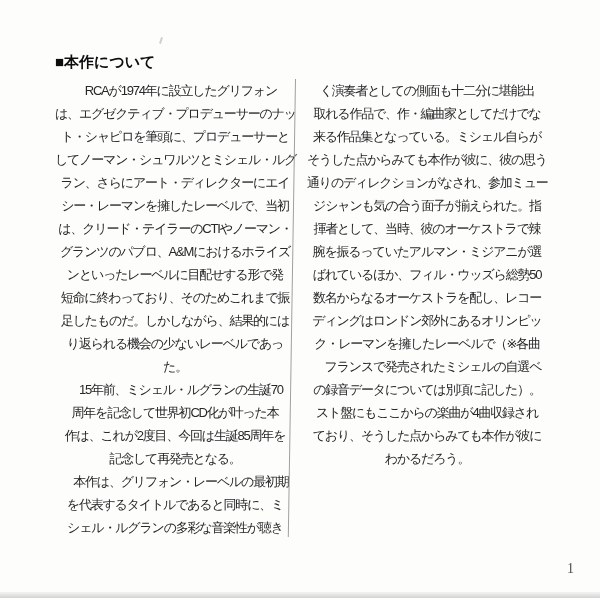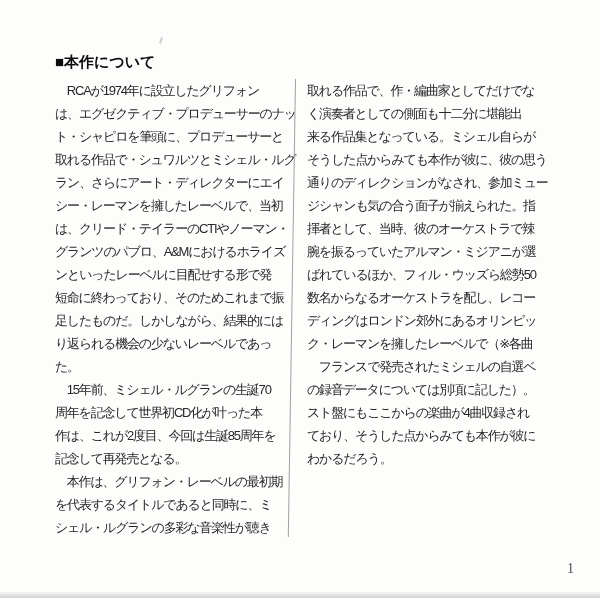--- a/index.html
+++ b/index.html
@@ -36,20 +36,21 @@
   }
   .column-left  { left: 55px; }
   .column-right { left: 307px; }
   .line {
     height: 23px;
     line-height: 23px;
     font-size: 13px;
     letter-spacing: -1.2px;
     color: #272727;
     white-space: pre;
+    text-align: center;
   }
   .divider {
     position: absolute;
     left: 295px;
     top: 79px;
     width: 1.2px;
     height: 458px;
     background: #8f8f8f;
     transform: rotate(0.9deg);
     transform-origin: top center;
@@ -89,21 +90,21 @@
 <div class="page">
 
   <div class="scan-speck"></div>
 
   <div class="booklet-header">■本作について</div>
 
   <div class="column column-left">
       <div class="line">　RCAが1974年に設立したグリフォン</div>
       <div class="line">は、エグゼクティブ・プロデューサーのナッ</div>
       <div class="line">ト・シャピロを筆頭に、プロデューサーと</div>
-      <div class="line">取れる作品で・シュワルツとミシェル・ルグ</div>
+      <div class="line">してノーマン・シュワルツとミシェル・ルグ</div>
       <div class="line">ラン、さらにアート・ディレクターにエイ</div>
       <div class="line">シー・レーマンを擁したレーベルで、当初</div>
       <div class="line">は、クリード・テイラーのCTIやノーマン・</div>
       <div class="line">グランツのパブロ、A&amp;Mにおけるホライズ</div>
       <div class="line">ンといったレーベルに目配せする形で発</div>
       <div class="line">短命に終わっており、そのためこれまで振</div>
       <div class="line">足したものだ。しかしながら、結果的には</div>
       <div class="line">り返られる機会の少ないレーベルであっ</div>
       <div class="line">た。</div>
       <div class="line">　15年前、ミシェル・ルグランの生誕70</div>
@@ -111,22 +112,22 @@
       <div class="line">作は、これが2度目、今回は生誕85周年を</div>
       <div class="line">記念して再発売となる。</div>
       <div class="line">　本作は、グリフォン・レーベルの最初期</div>
       <div class="line">を代表するタイトルであると同時に、ミ</div>
       <div class="line">シェル・ルグランの多彩な音楽性が聴き</div>
     </div>
 
   <div class="divider"></div>
 
   <div class="column column-right">
+      <div class="line">く演奏者としての側面も十二分に堪能出</div>
       <div class="line">取れる作品で、作・編曲家としてだけでな</div>
-      <div class="line">く演奏者としての側面も十二分に堪能出</div>
       <div class="line">来る作品集となっている。ミシェル自らが</div>
       <div class="line">そうした点からみても本作が彼に、彼の思う</div>
       <div class="line">通りのディレクションがなされ、参加ミュー</div>
       <div class="line">ジシャンも気の合う面子が揃えられた。指</div>
       <div class="line">揮者として、当時、彼のオーケストラで辣</div>
       <div class="line">腕を振るっていたアルマン・ミジアニが選</div>
       <div class="line">ばれているほか、フィル・ウッズら総勢50</div>
       <div class="line">数名からなるオーケストラを配し、レコー</div>
       <div class="line">ディングはロンドン郊外にあるオリンピッ</div>
       <div class="line">ク・レーマンを擁したレーベルで（※各曲</div>

